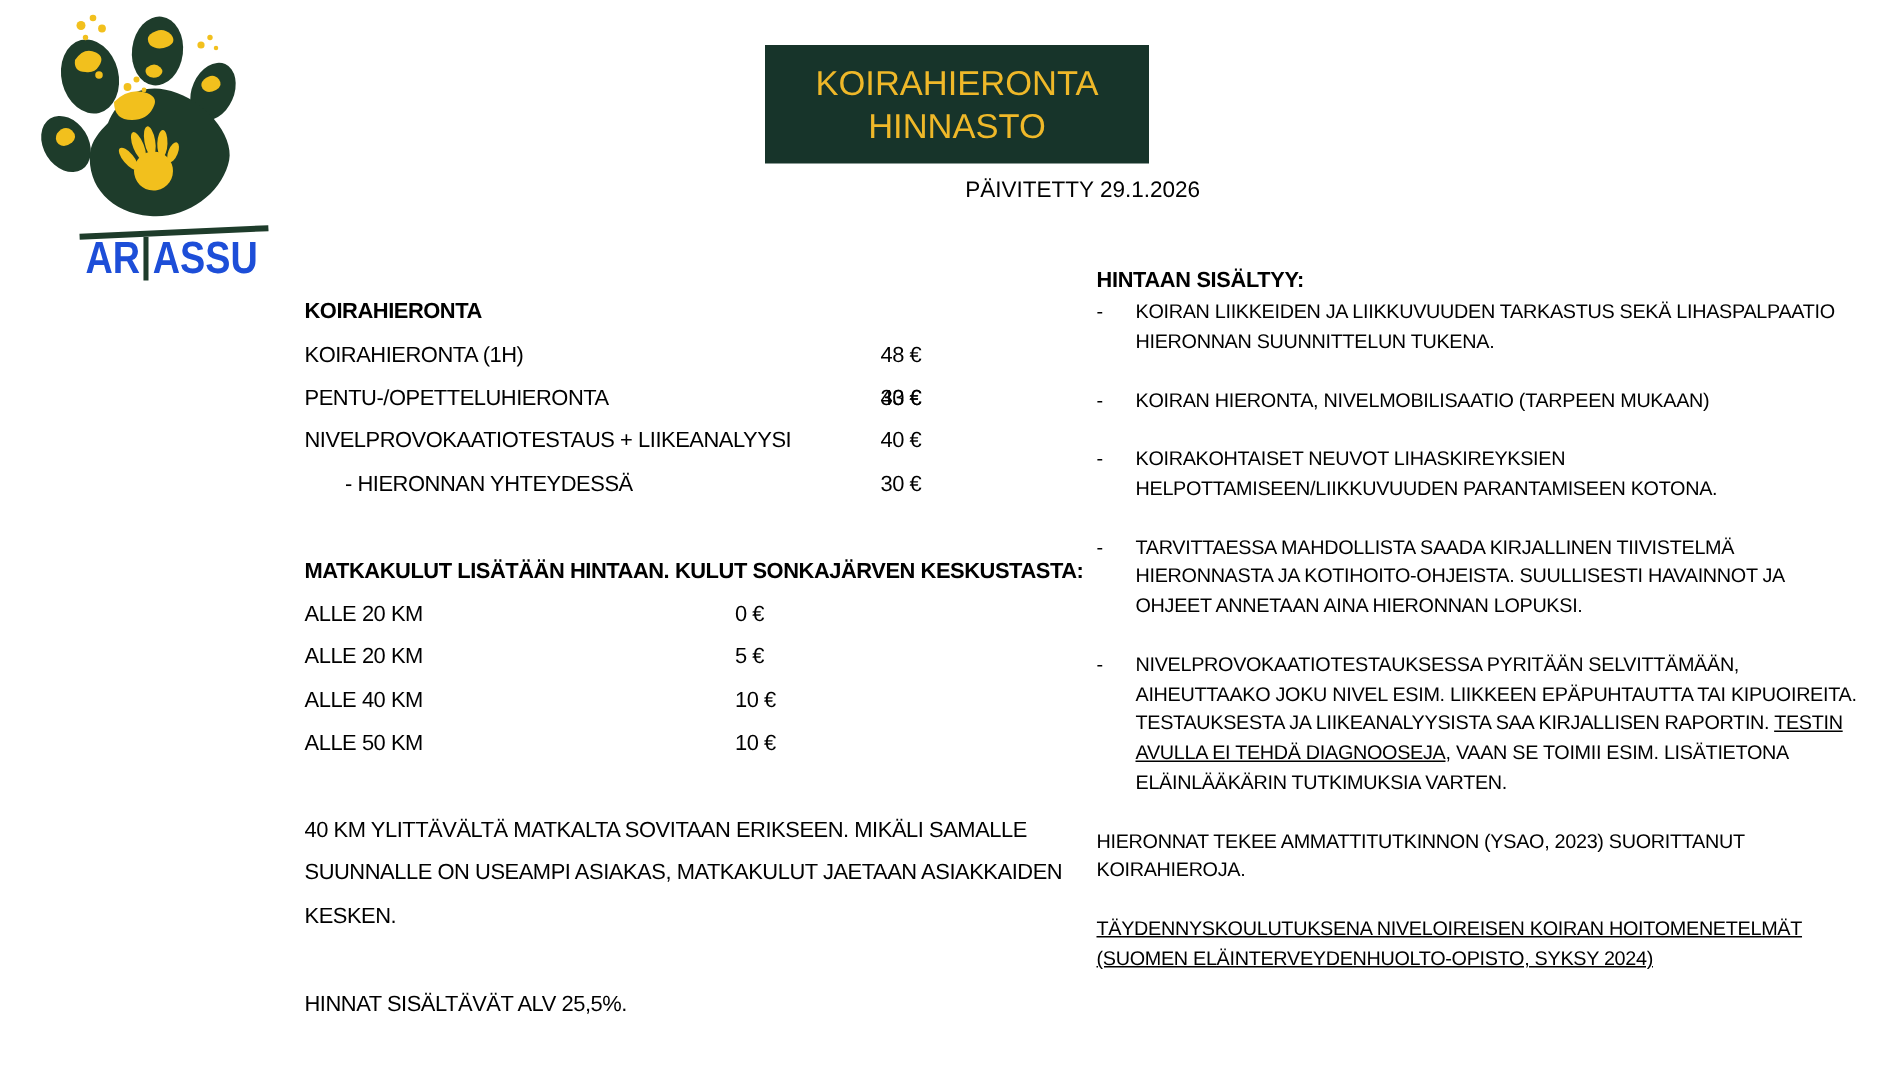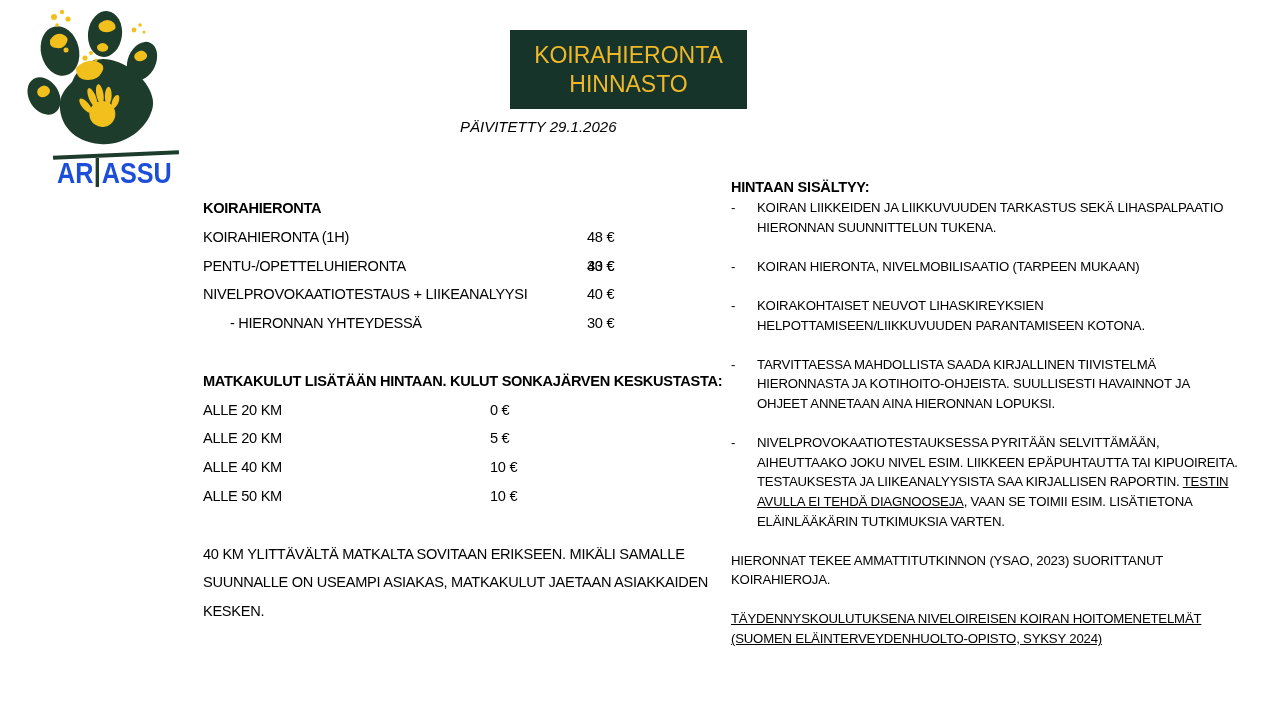--- a/index.html
+++ b/index.html
@@ -10,24 +10,24 @@
   .logo{position:absolute;left:10px;top:4px;width:170px;height:190px;}
   .wordmark{position:absolute;left:47px;top:142px;width:120px;height:46px;color:#1d4ed8;}
   .wm-bar{position:absolute;left:-4px;top:7px;width:126px;height:4px;background:#1E3C2B;
           transform:rotate(-2.6deg);}
   .wm-row{position:absolute;left:0;top:12px;display:flex;align-items:flex-end;
           font-size:30px;font-weight:700;line-height:30px;transform:scaleX(0.84);
           transform-origin:left bottom;letter-spacing:0;}
   .wm-stem{width:4px;height:29px;background:#1E3C2B;margin:0 3px 1px 3px;}
 
   
-  .title-box{position:absolute;left:510px;top:30px;width:237px;height:79px;background:#17342A;
+  .title-box{position:absolute;left:510px;top:30px;width:256px;height:79px;background:#17342A;
              color:#EFB829;display:flex;align-items:center;justify-content:center;text-align:center;
              font-size:23px;line-height:29px;padding:0 18px;box-sizing:border-box;}
-  .updated{position:absolute;left:460px;top:118px;width:340px;text-align:left;font-size:15px;font-style:italic;}
+  .updated{position:absolute;left:460px;top:118px;width:340px;text-align:right;font-size:15px;}
 
   
   .col-left{position:absolute;left:203px;top:176px;width:540px;font-size:14.6px;
             line-height:28.8px;letter-spacing:-0.3px;margin-top:18px;}
   .sec-h{font-weight:700;}
   .prow{position:relative;}
   .pprice{position:absolute;top:0;}
   .p1{left:384px;}
   .p2{left:287px;}
   .indent{padding-left:27px;}
@@ -143,20 +143,21 @@
     <div class="prow">
       <span>ALLE 40 KM</span>
       <span class="pprice p2">10 €</span>
     </div>
     <div class="prow">
       <span>ALLE 50 KM</span>
       <span class="pprice p2">10 €</span>
     </div>
 
     <div class="note gap-top">40 KM YLITTÄVÄLTÄ MATKALTA SOVITAAN ERIKSEEN. MIKÄLI SAMALLE SUUNNALLE ON USEAMPI ASIAKAS, MATKAKULUT JAETAAN ASIAKKAIDEN KESKEN.</div>
+    <div class="note note2">HINNAT SISÄLTÄVÄT ALV 25,5%.</div>
   </div>
 
   <div class="col-right">
 
     <div class="inc-h">HINTAAN SISÄLTYY:</div>
 
     <div class="bullet">
       <span class="dash">-</span>
       <div class="btext">KOIRAN LIIKKEIDEN JA LIIKKUVUUDEN TARKASTUS SEKÄ LIHASPALPAATIO HIERONNAN SUUNNITTELUN TUKENA.</div>
     </div>

